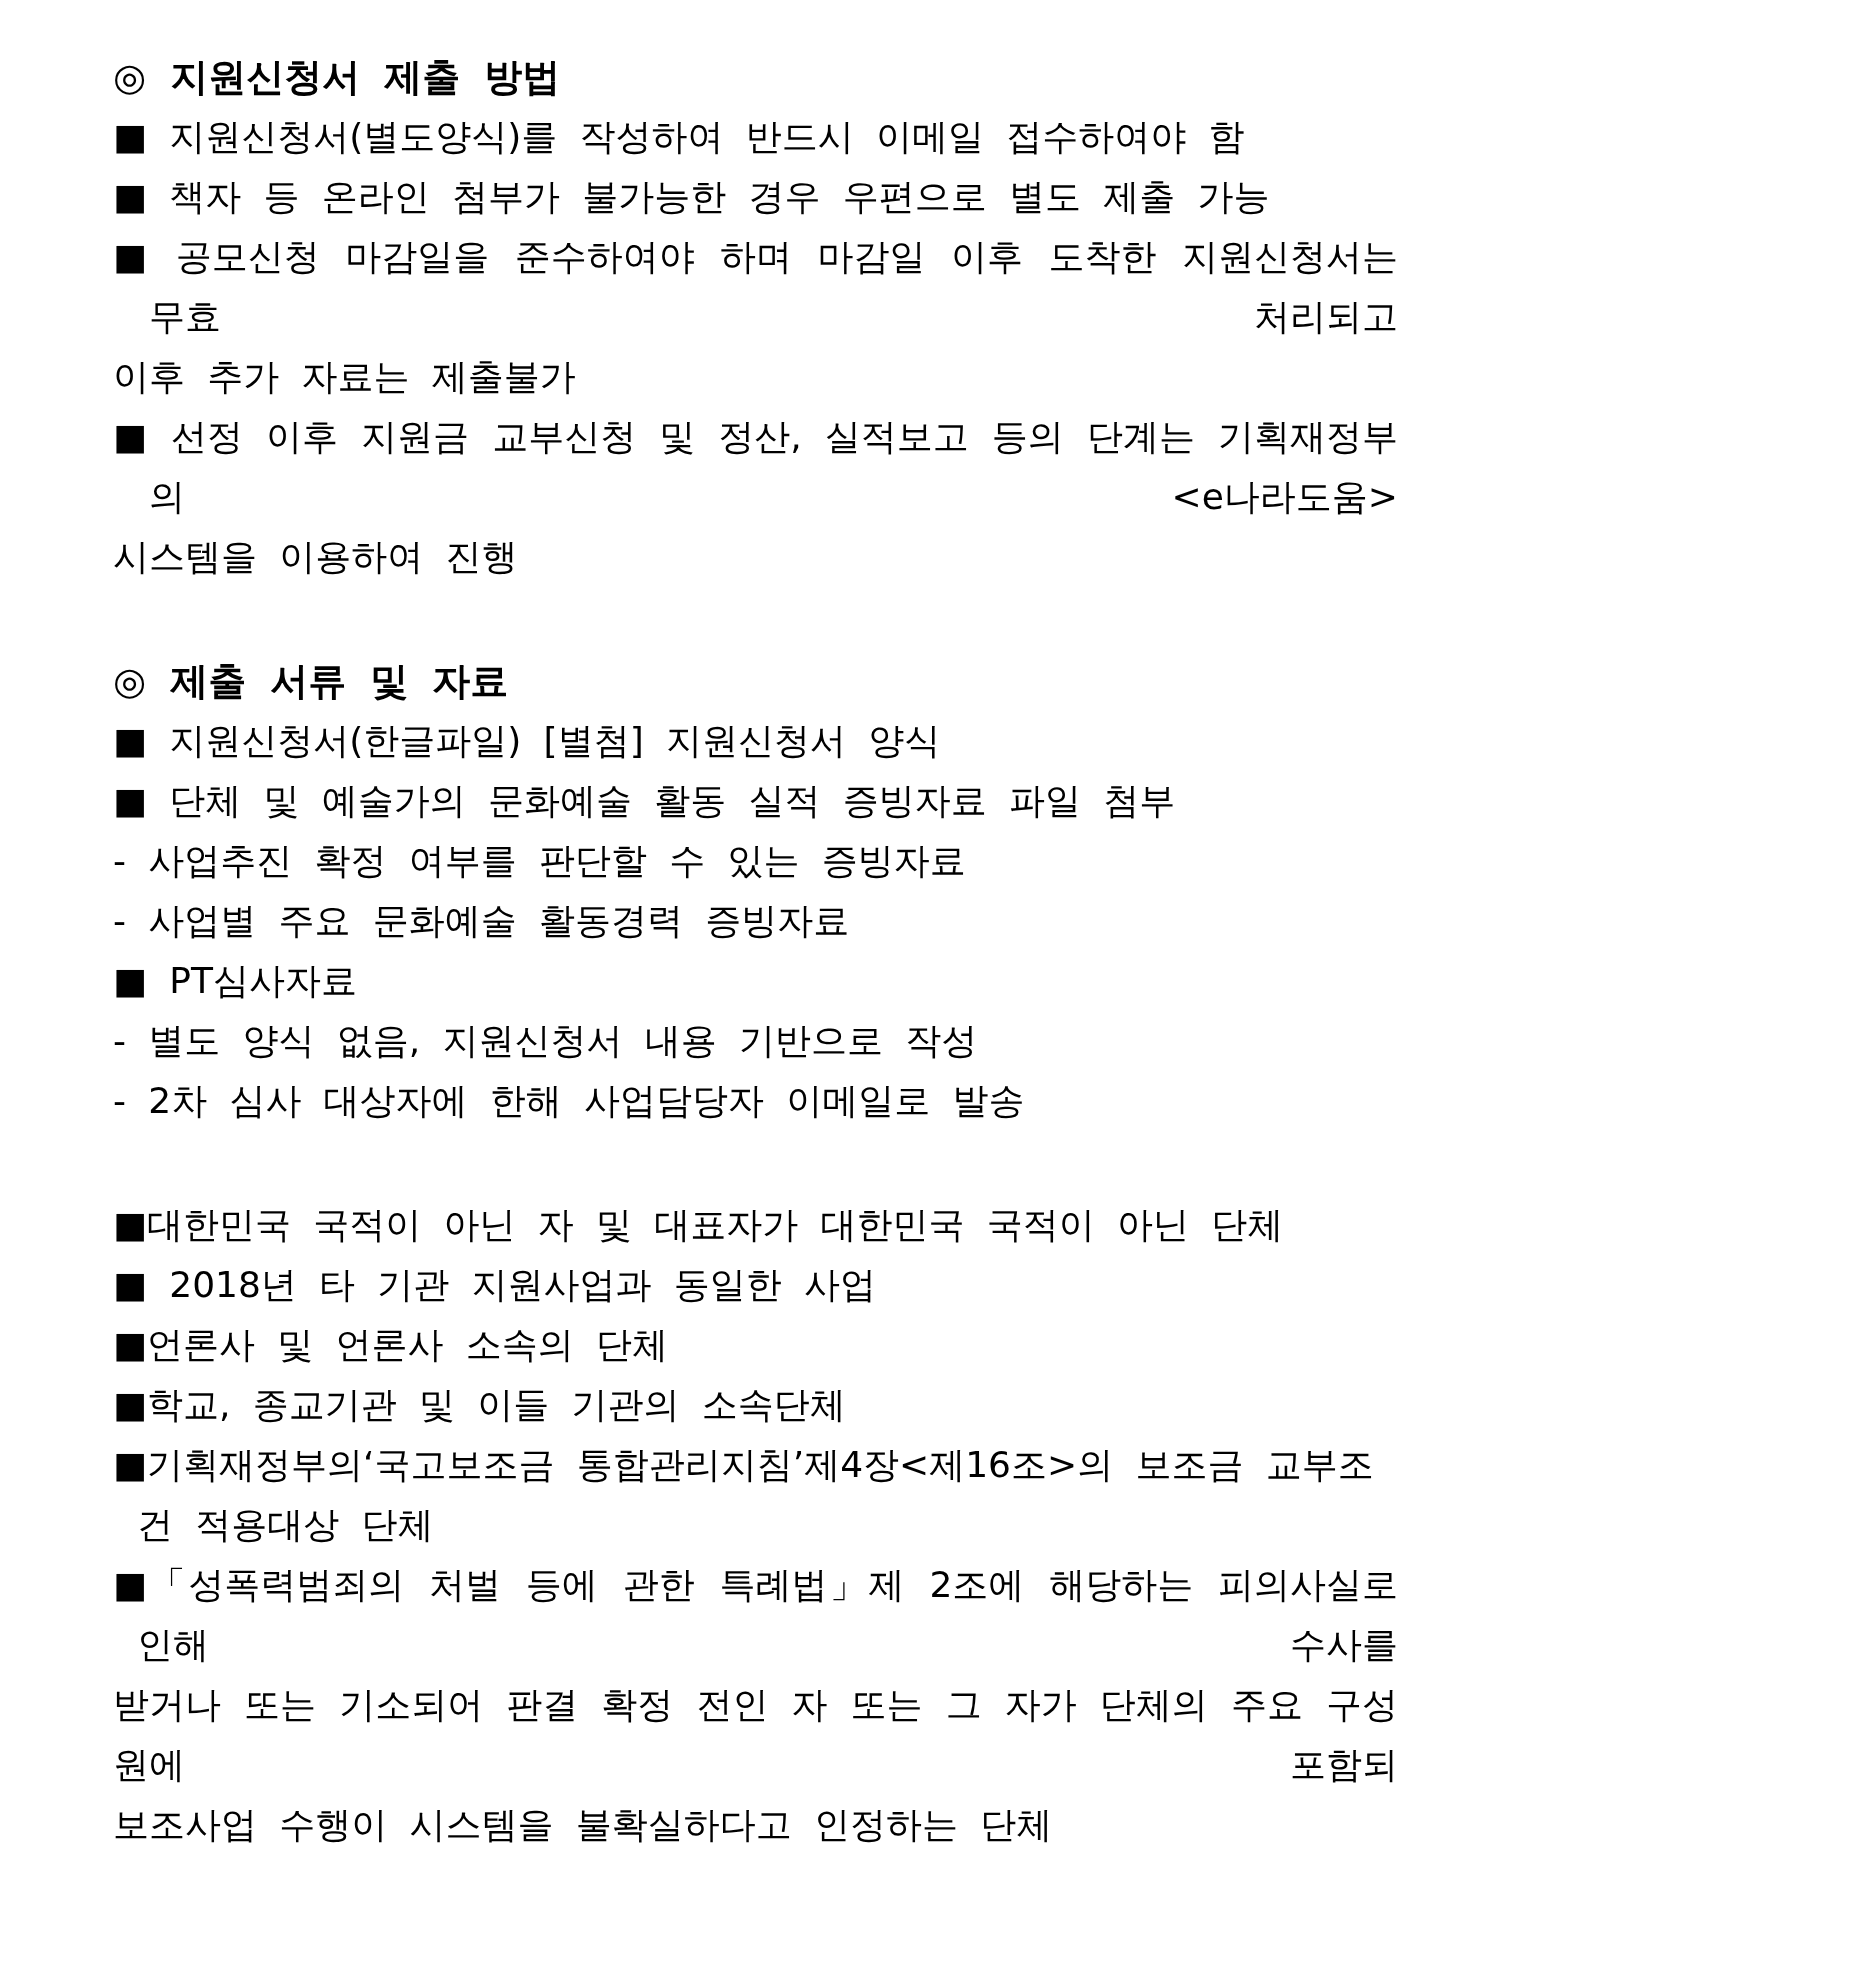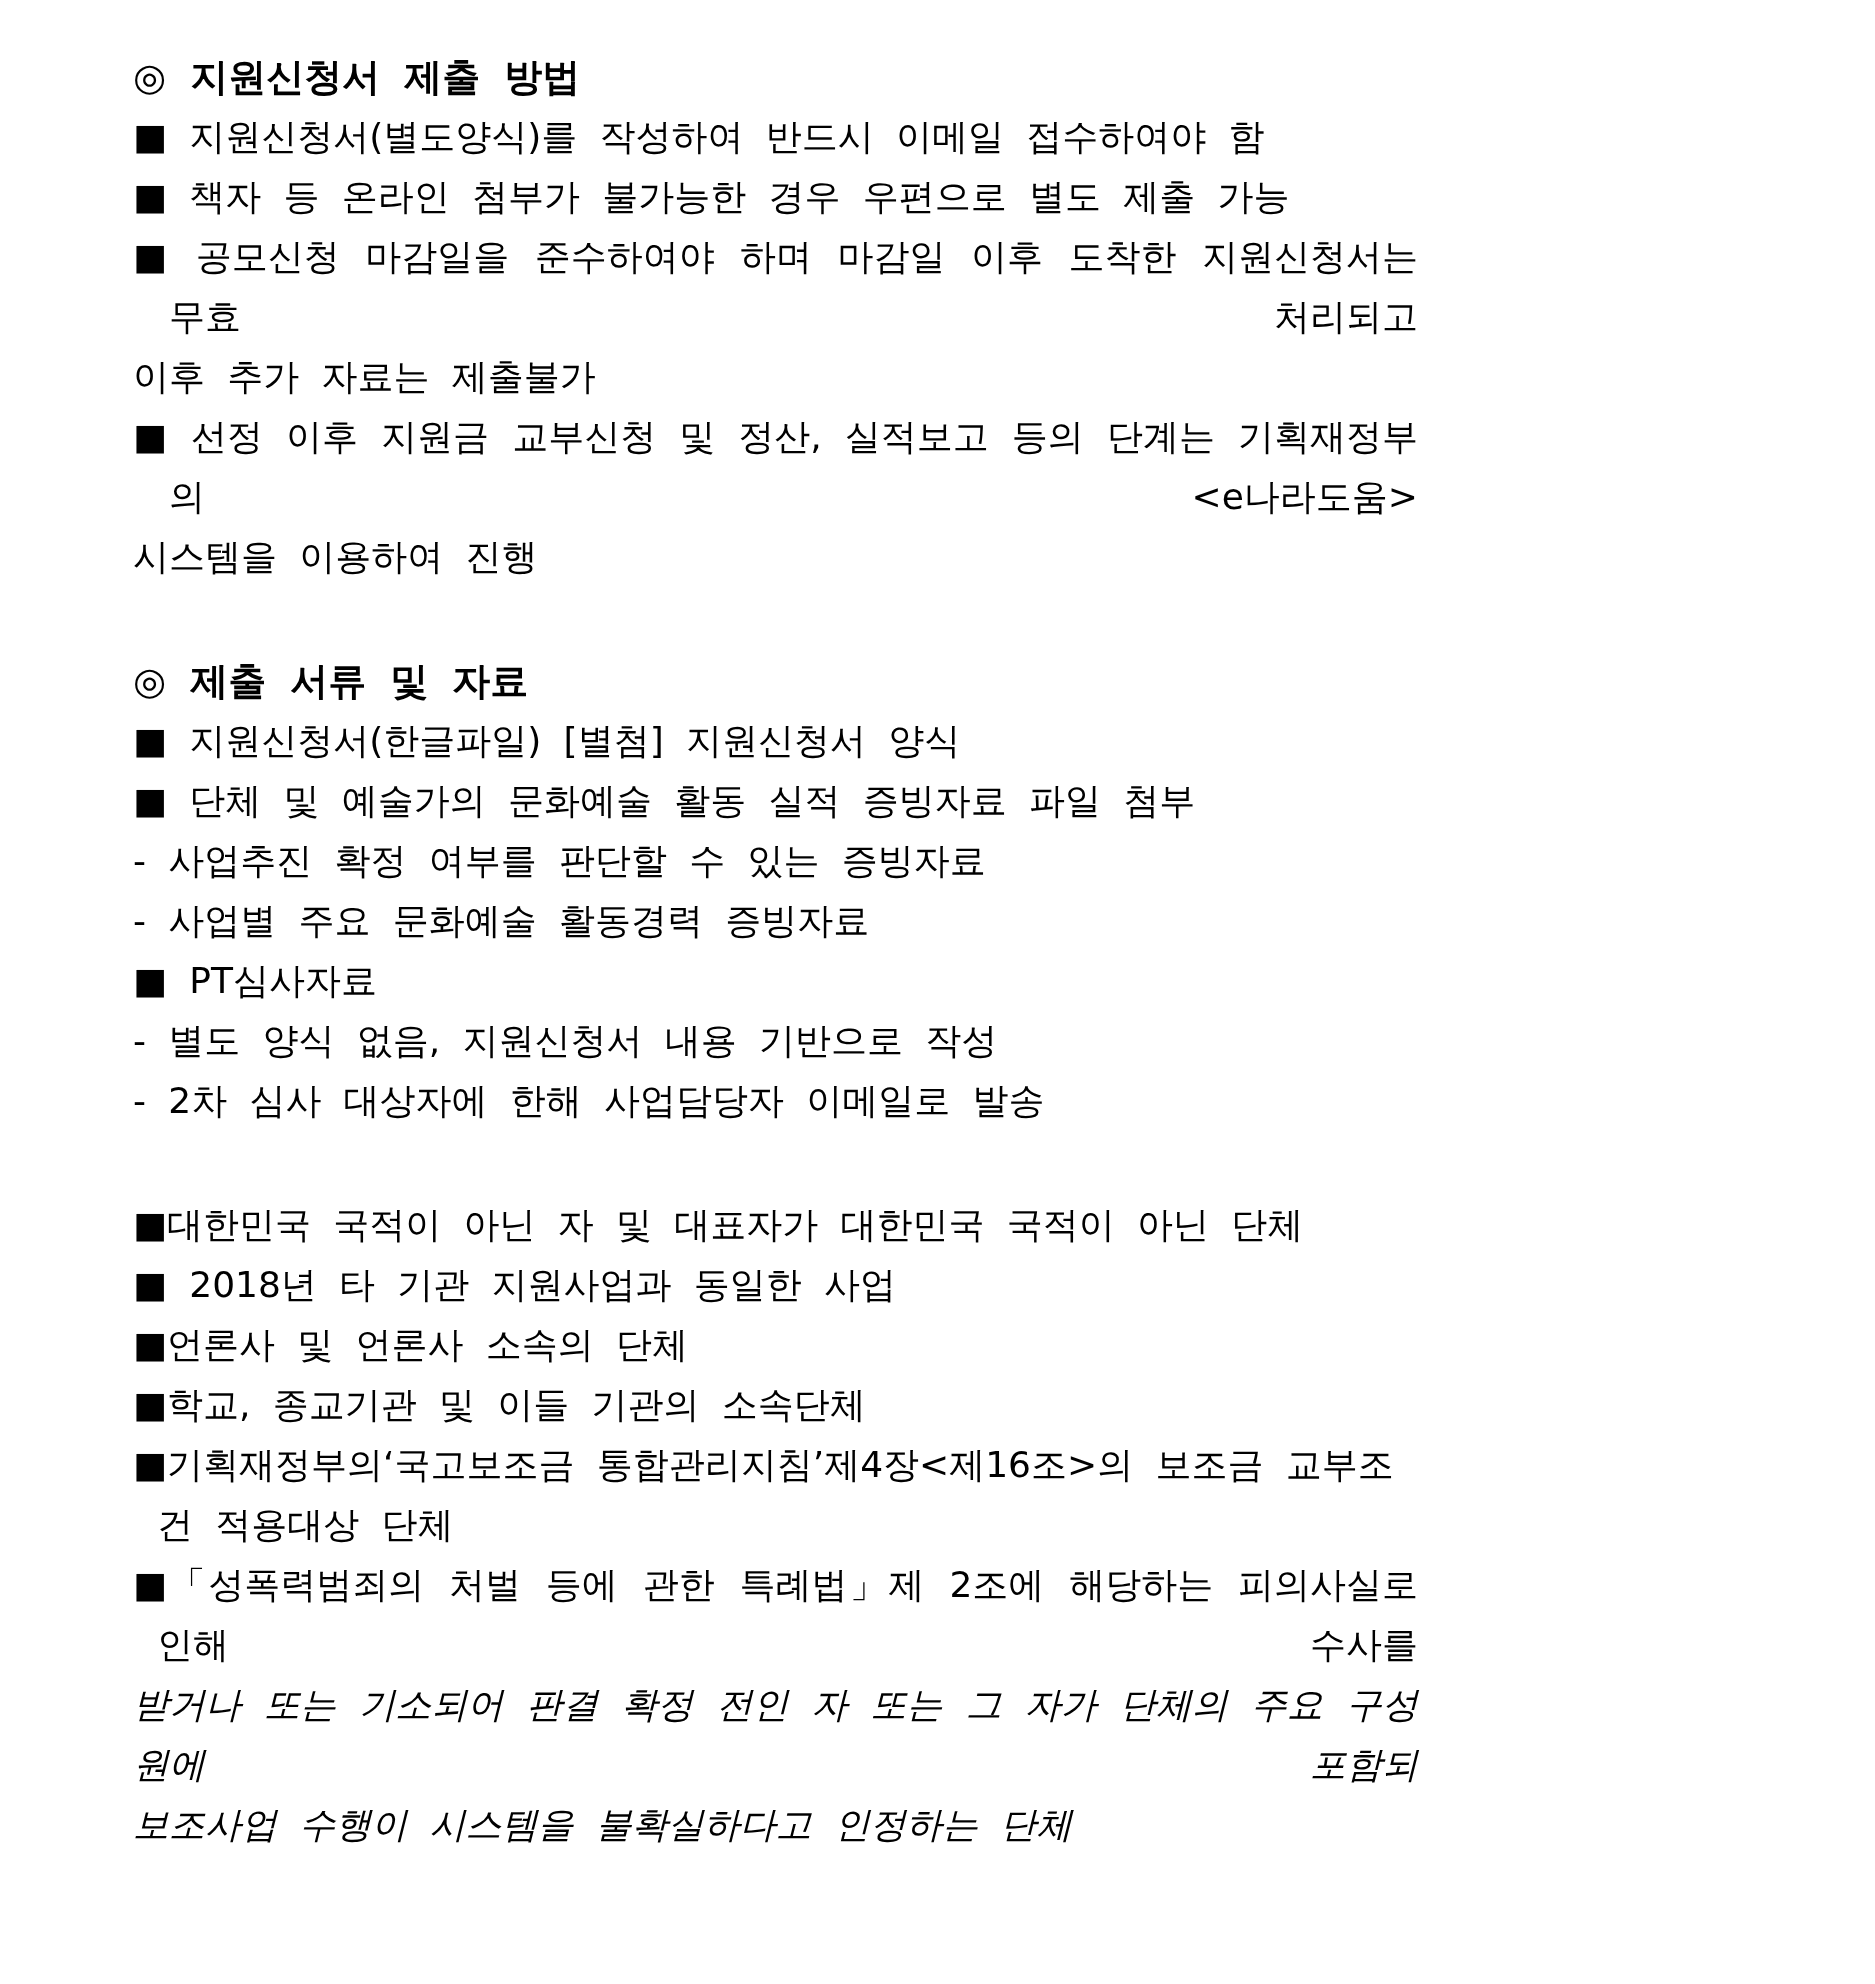--- a/index.html
+++ b/index.html
@@ -12,21 +12,20 @@
     height: 1985px;
     box-sizing: border-box;
     padding: 47px 98px 24px 113px;
     background: #ffffff;
     color: #000000;
     font-family: "DejaVu Sans", "Liberation Sans", sans-serif;
     font-size: 36px;
     line-height: 60px;
     word-spacing: 0.30em;
     overflow: hidden;
-    margin-left: 20px;
   }
   .doc p, .doc h2 { margin: 0; }
 
   .heading {
     font-size: 38px;
     font-weight: bold;
     letter-spacing: 0px;
   }
   
   .lv1 {
@@ -39,21 +38,21 @@
 
   
   .lv2 { margin-left: 57px; }
 
   
   .lv4 {
     margin-left: 17.4px;
     padding-left: 24px;
     text-indent: -24px;
   }
-  .cont4 { margin-left: 42px; font-style: italic; }
+  .cont4 { margin-left: 42px; }
 
   
   .fill {
     text-align: justify;
     text-align-last: justify;
   }
 
   .section + .section { margin-top: 64px; }
 </style>
 </head>

